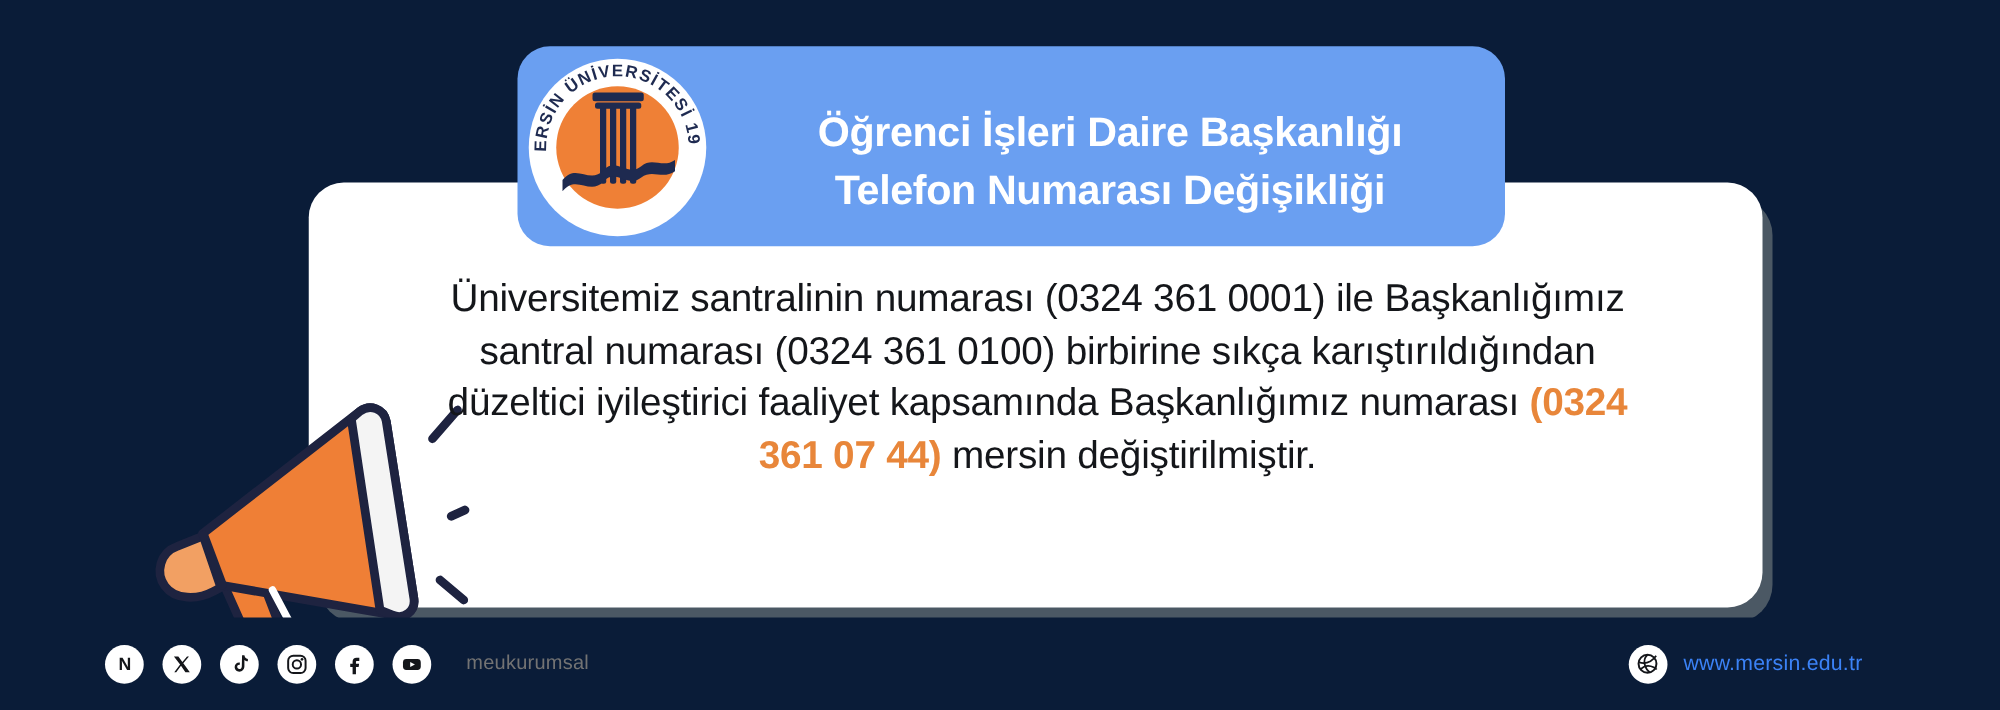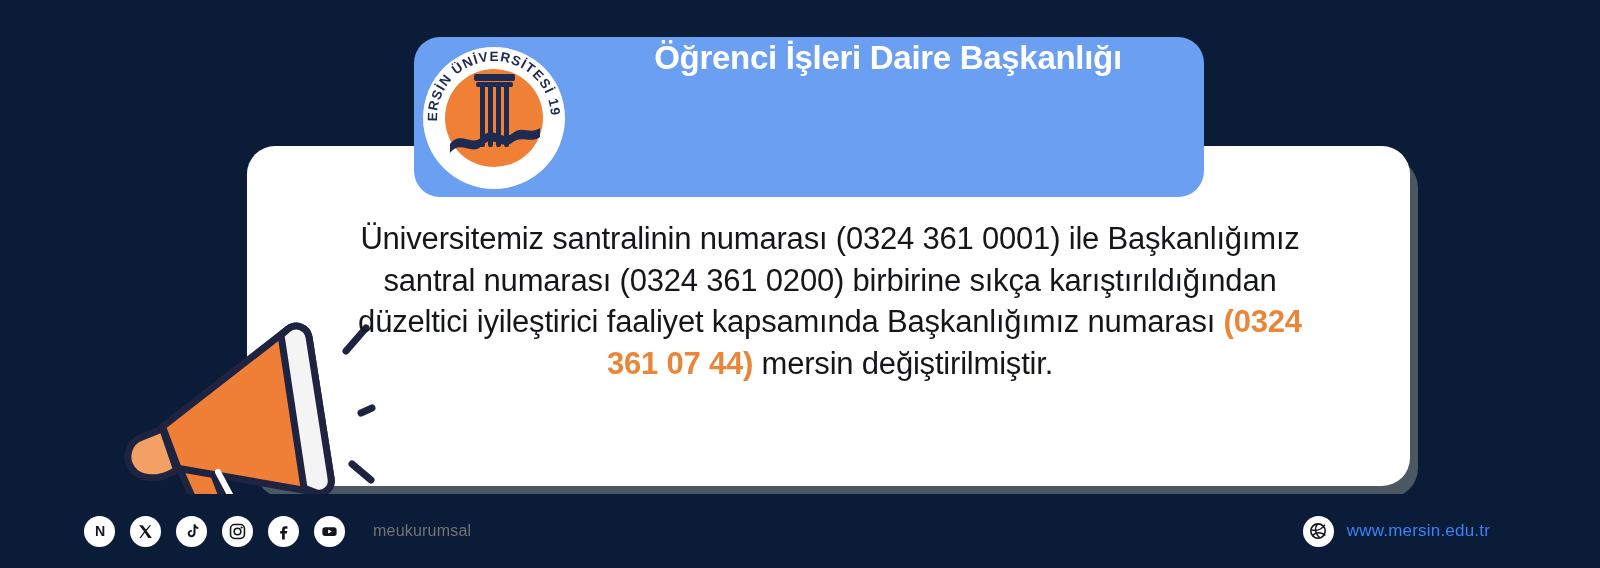--- a/index.html
+++ b/index.html
@@ -61,21 +61,21 @@
   }
   .header-text {
     position: absolute;
     left: 588px;
     top: 37px;
     width: 600px;
     height: 184px;
     display: flex;
     flex-direction: column;
     align-items: center;
-    justify-content: space-between;
+    justify-content: center;
     gap: 4px;
   }
   .header-line {
     color: #ffffff;
     font-size: 33px;
     font-weight: bold;
     letter-spacing: -0.3px;
     line-height: 1.28;
     text-align: center;
     white-space: nowrap;
@@ -223,24 +223,25 @@
                L126 99 C116 106 108 97 99 104 C88 113 79 96 69 107 C58 119 47 101 36 115 Z" fill="#1e2a50"></path>
 
       <text font-family="'Liberation Sans', sans-serif" font-size="13.5" font-weight="bold" fill="#1e2a50" letter-spacing="1.1">
         <textPath href="#ringTop" startOffset="50%" text-anchor="middle">MERSİN ÜNİVERSİTESİ 1992</textPath>
       </text>
     </svg>
   </div>
 
   <div class="header-text">
     <div class="header-line">Öğrenci İşleri Daire Başkanlığı</div>
+    <div class="header-line">Telefon Numarası Değişikliği</div>
   </div>
 
   <div class="body-text">
-    <span>Üniversitemiz santralinin numarası (0324 361 0001) ile Başkanlığımız santral numarası (0324 361 0200) birbirine sıkça karıştırıldığından düzeltici iyileştirici faaliyet kapsamında Başkanlığımız numarası </span><span class="phone-highlight">(0324 361 07 44)</span><span> mersin değiştirilmiştir.</span>
+    <span>Üniversitemiz santralinin numarası (0324 361 0001) ile Başkanlığımız santral numarası (0324 361 0100) birbirine sıkça karıştırıldığından düzeltici iyileştirici faaliyet kapsamında Başkanlığımız numarası </span><span class="phone-highlight">(0324 361 07 44)</span><span> mersin değiştirilmiştir.</span>
   </div>
 
   <div class="footer">
 
     <div class="social-row">
 
       <div class="social-icon">
         <svg viewBox="0 0 24 24" width="20" height="20">
           <text x="12" y="18" text-anchor="middle" font-family="'Liberation Sans', sans-serif" font-size="17" font-weight="bold" fill="#14161a">N</text>
         </svg>

